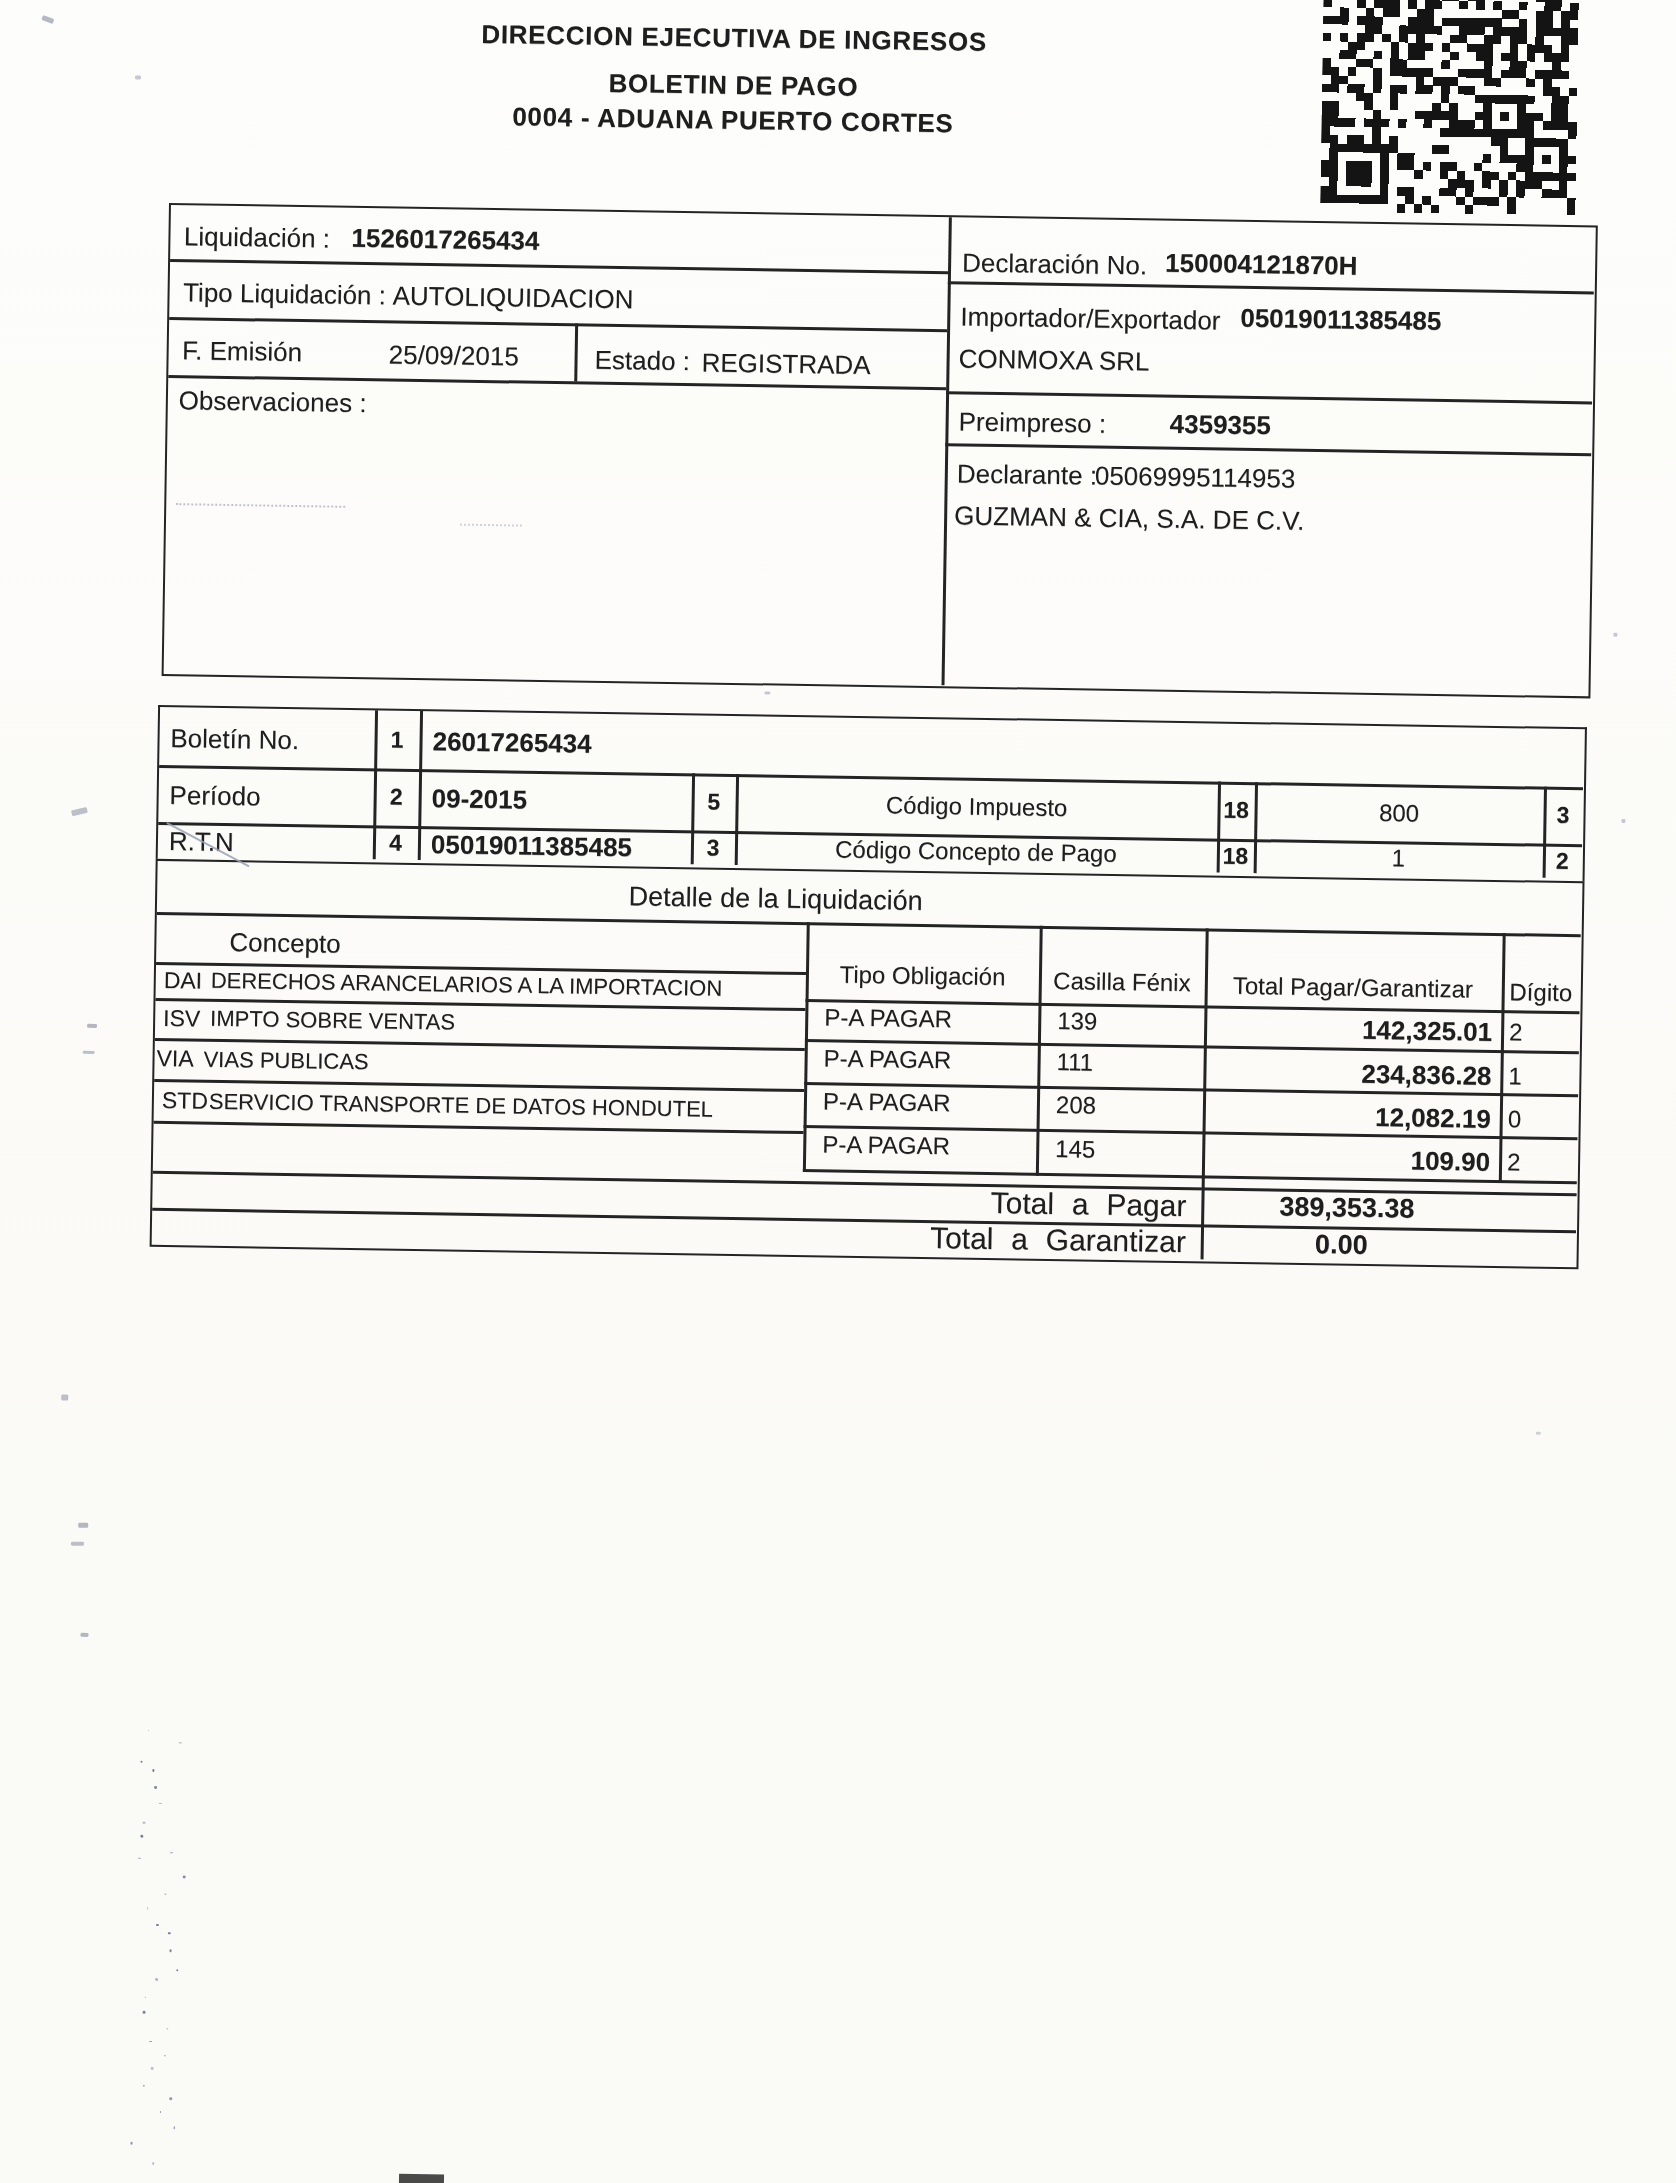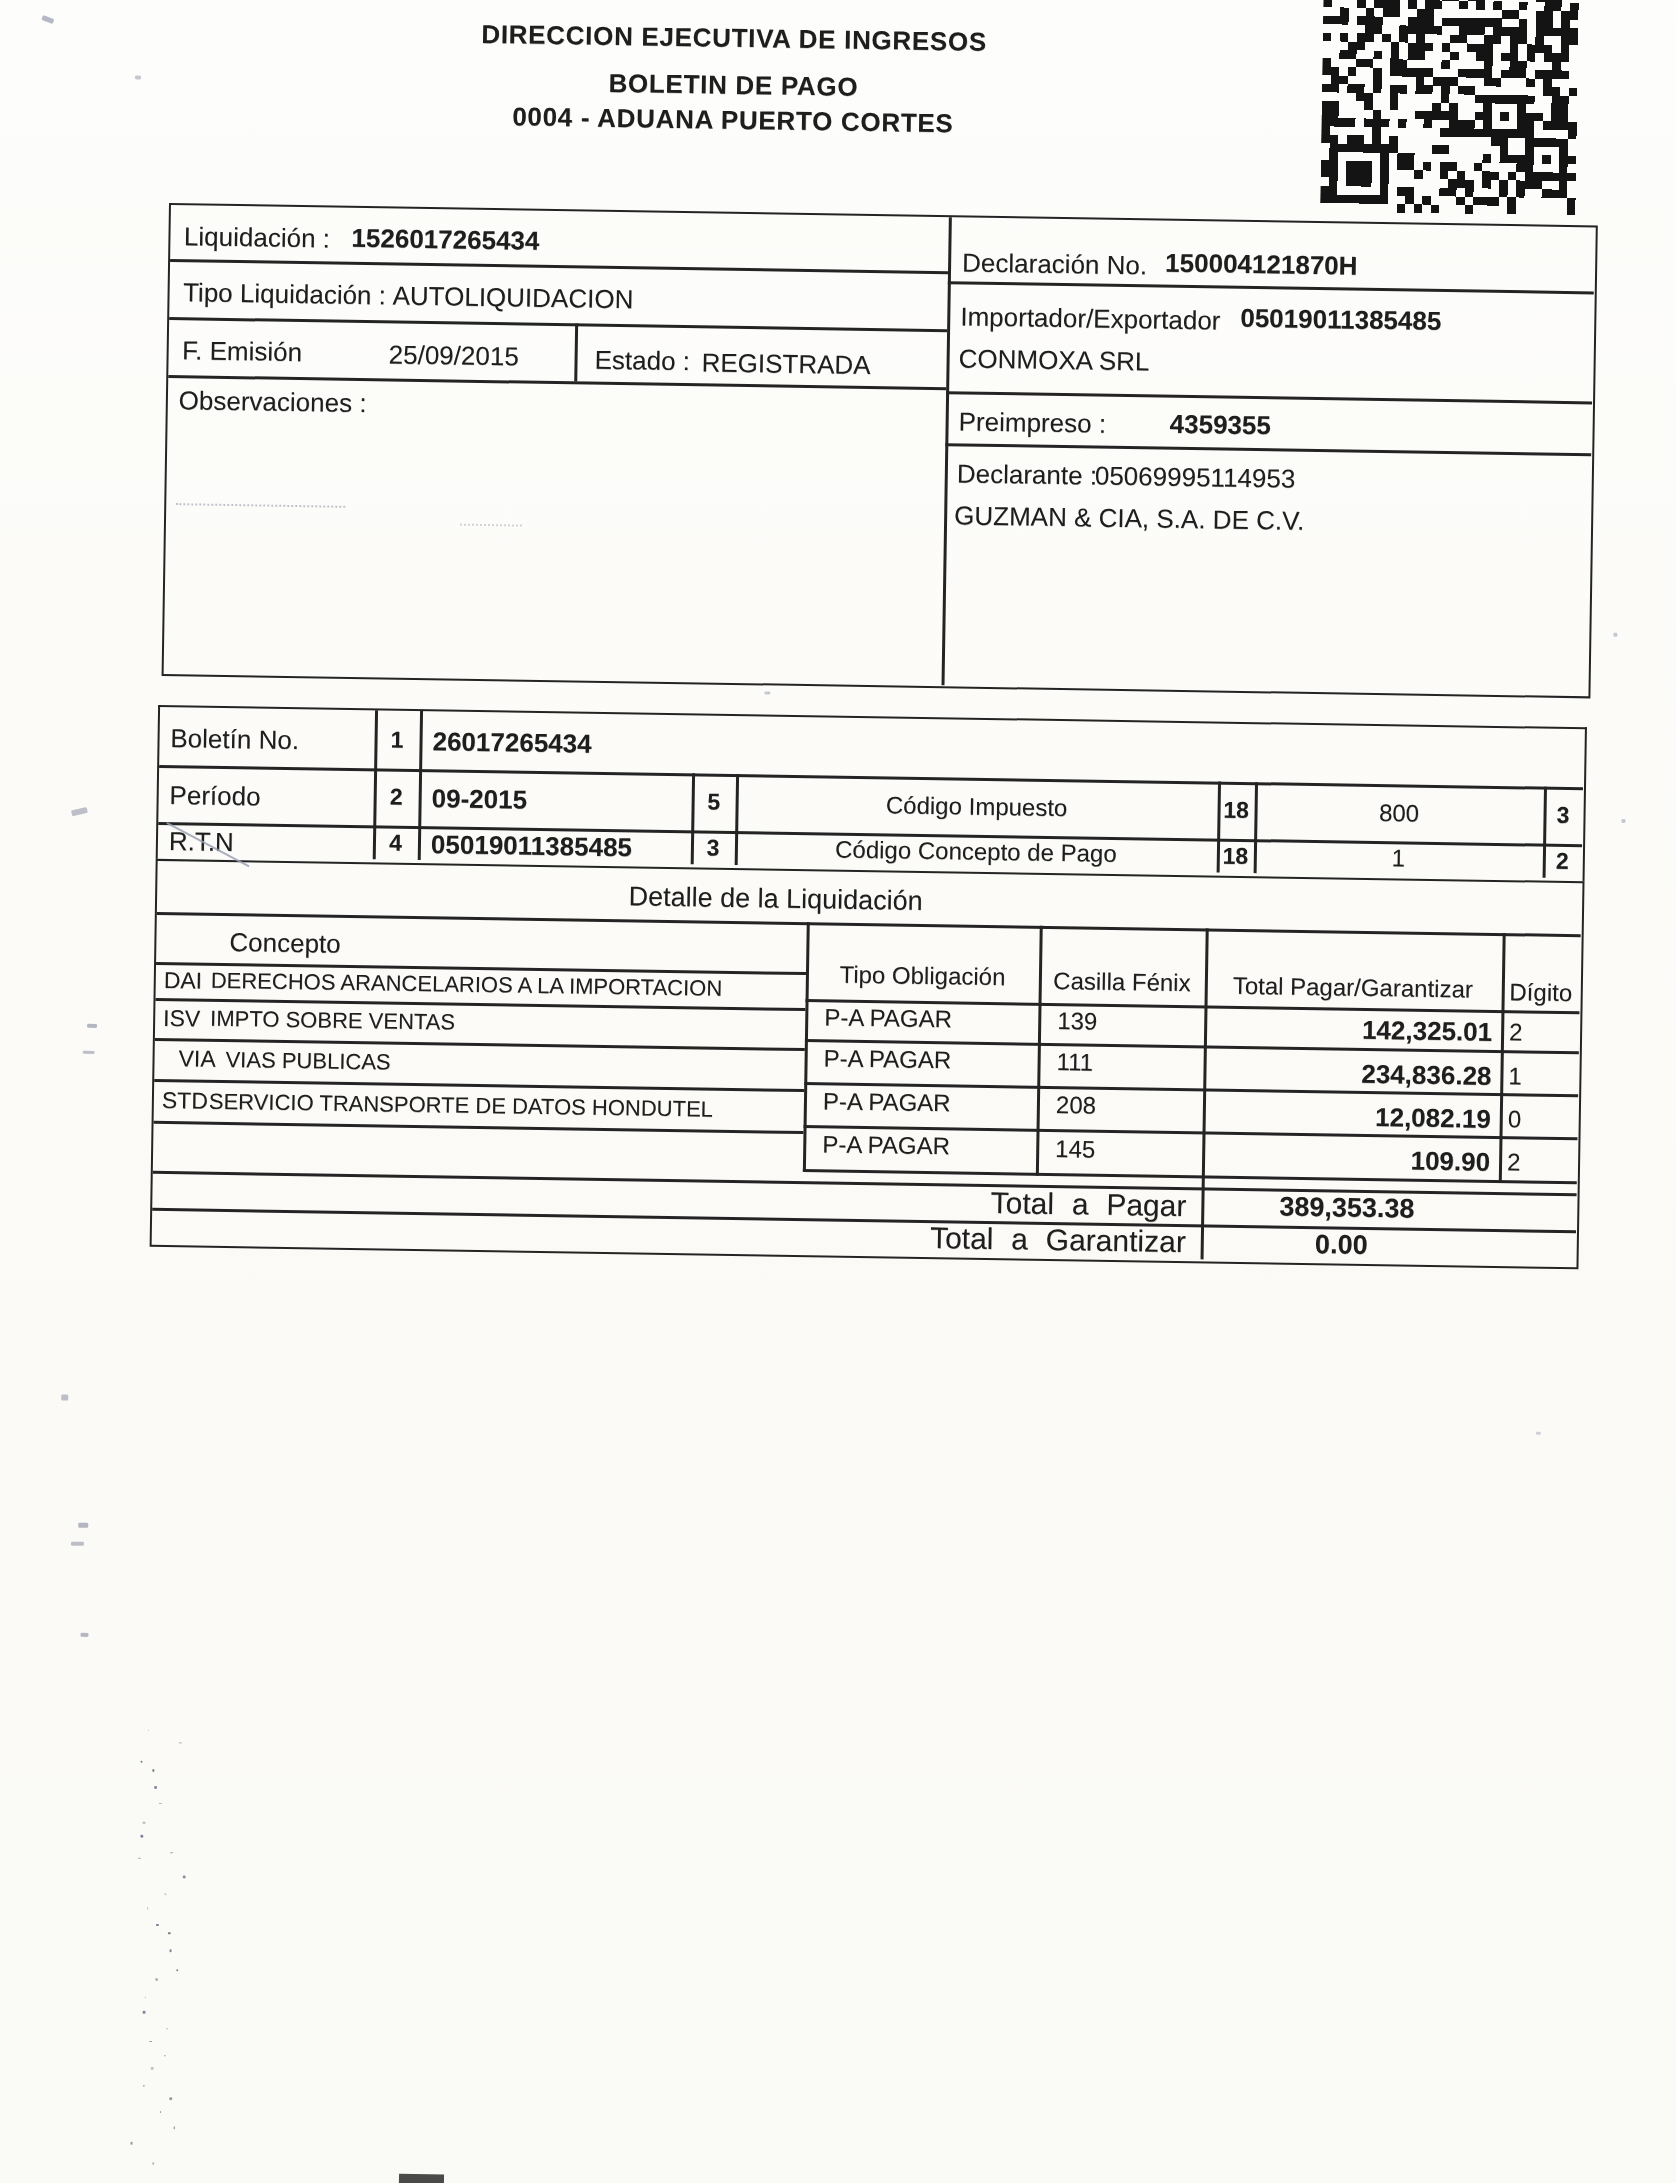--- a/index.html
+++ b/index.html
@@ -524,21 +524,21 @@
 
     <div class="abs" style="left:0; top:101px; width:650px; height:36px; display:flex; align-items:center;">
       <span class="lab f34" style="margin-left:8px; width:47px;">DAI</span>
       <span class="lab f33">DERECHOS ARANCELARIOS A LA IMPORTACION</span>
     </div>
     <div class="abs" style="left:0; top:137px; width:650px; height:40px; display:flex; align-items:center;">
       <span class="lab f34" style="margin-left:8px; width:47px;">ISV</span>
       <span class="lab f33">IMPTO SOBRE VENTAS</span>
     </div>
     <div class="abs" style="left:0; top:177px; width:650px; height:41px; display:flex; align-items:center;">
-      <span class="lab f34" style="margin-left:24px; width:47px;">VIA</span>
+      <span class="lab f34" style="margin-left:2px; width:47px;">VIA</span>
       <span class="lab f33">VIAS PUBLICAS</span>
     </div>
     <div class="abs" style="left:0; top:218px; width:650px; height:43px; display:flex; align-items:center;">
       <span class="lab f34" style="margin-left:8px; width:47px;">STD</span>
       <span class="lab f33">SERVICIO TRANSPORTE DE DATOS HONDUTEL</span>
     </div>
 
     <div class="abs" style="left:650px; top:128px; width:774px; height:39px;">
       <span class="abs lab f36" style="left:19px; top:4px;">P-A PAGAR</span>
       <span class="abs lab f36" style="left:252px; top:4px;">139</span>

